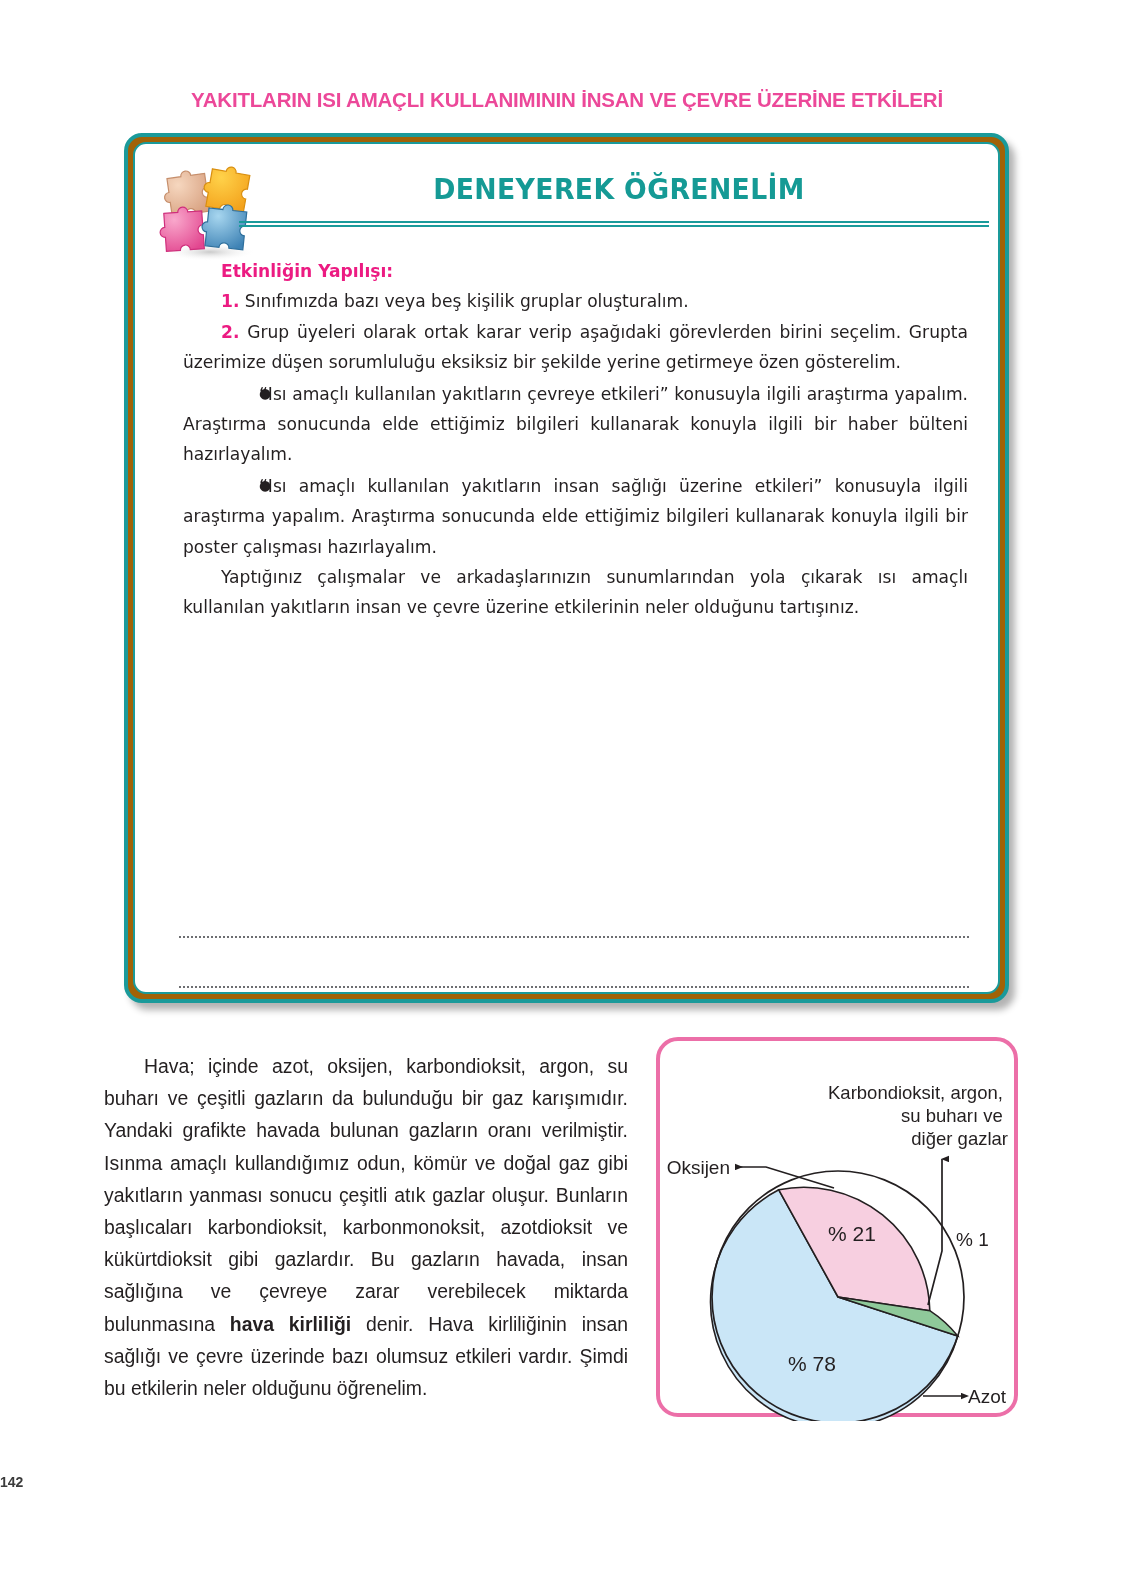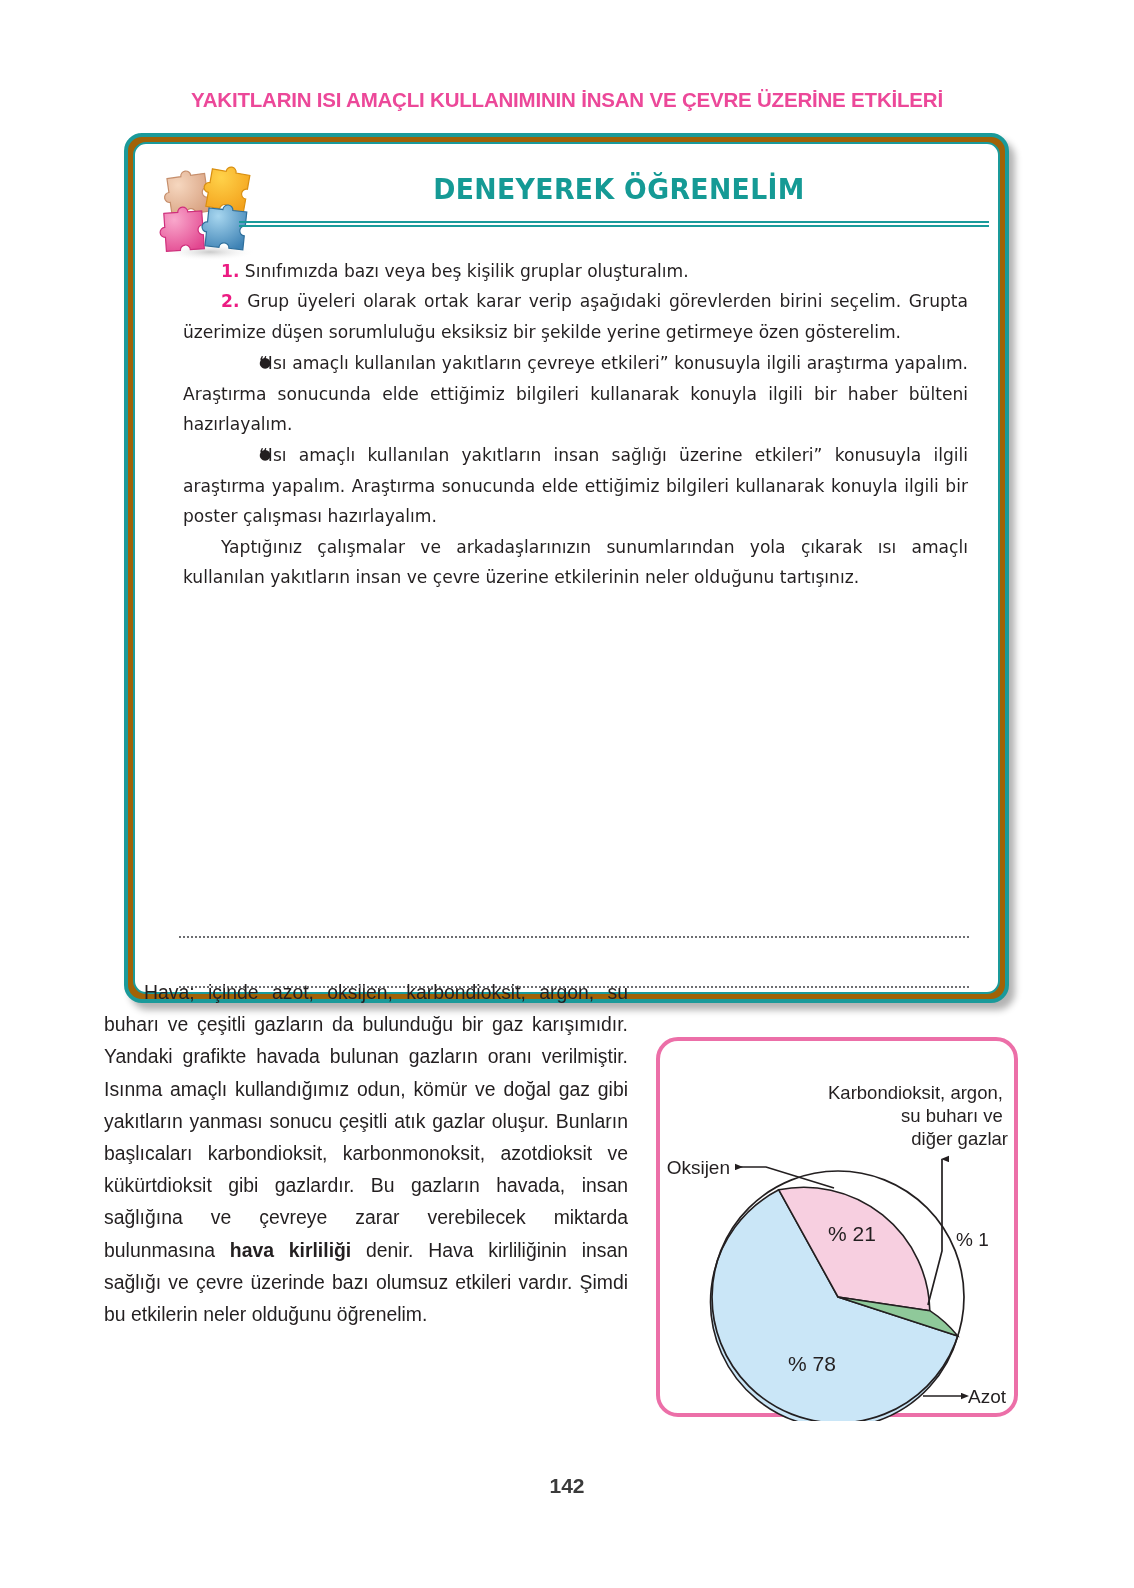--- a/index.html
+++ b/index.html
@@ -138,21 +138,21 @@
   .dotted-line {
     height: 24px;
     border-bottom: 2px dotted #6d6e71;
     margin-bottom: 24px;
   }
 
   
   .lower-text {
     position: absolute;
     left: 104px;
-    top: 976px;
+    top: 1050px;
     width: 524px;
     font-family: "Liberation Sans", sans-serif;
     font-size: 19.4px;
     line-height: 32.2px;
     color: #231f20;
     text-align: justify;
   }
   .lower-text p { margin: 0; text-indent: 40px; }
   .lower-text b { font-weight: bold; }
 
@@ -173,24 +173,24 @@
     left: 0;
     top: 0;
   }
 
   
   .page-number {
     position: absolute;
     left: 0;
     top: 1474px;
     width: 1134px;
-    text-align: center;
+    text-align: left;
     font-family: "Liberation Sans", sans-serif;
     font-weight: bold;
-    font-size: 21px;
+    font-size: 14px;
     color: #3b3b3b;
   }
 </style>
 </head>
 <body>
 
 <div class="page-heading">YAKITLARIN ISI AMAÇLI KULLANIMININ İNSAN VE ÇEVRE ÜZERİNE ETKİLERİ</div>
 
 <div class="activity-box">
   <div class="activity-box-inner">
@@ -241,20 +241,23 @@
 
     <div class="activity-title">DENEYEREK ÖĞRENELİM</div>
     <div class="title-rule">
       <div class="r1"></div>
         <div class="r2"></div>
     </div>
 
     <div class="activity-body">
 
 
+      <p class="heading-line">
+        <span class="label-pink">Etkinliğin Yapılışı:</span>
+      </p>
 
       <p>
         <span class="num-pink">1.</span><span> Sınıfımızda bazı veya beş kişilik gruplar oluşturalım.</span>
       </p>
 
       <p>
         <span class="num-pink">2.</span><span> Grup üyeleri olarak ortak karar verip aşağıdaki görevlerden birini seçelim. Grupta üzerimize düşen sorumluluğu eksiksiz bir şekilde yerine getirmeye özen gösterelim.</span>
       </p>
 
       <p class="bullet-para">

